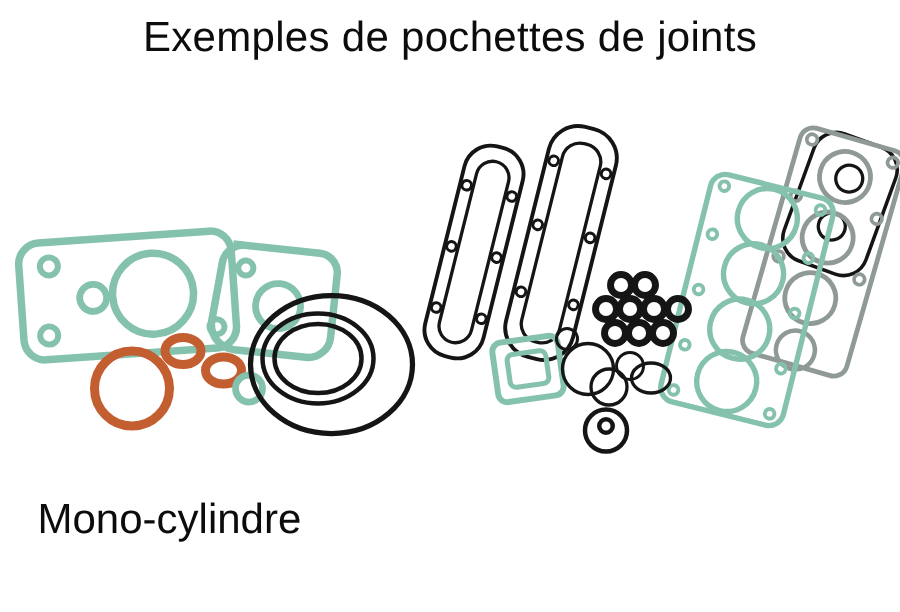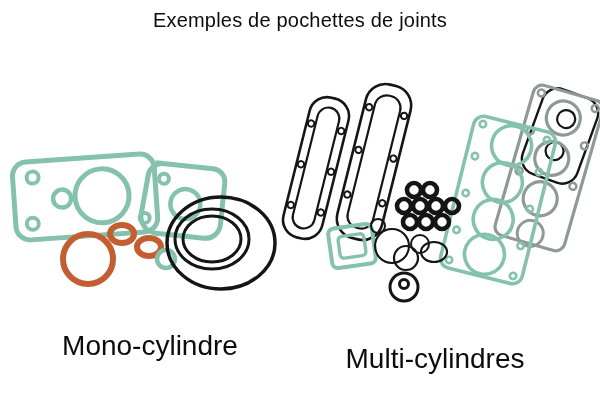--- a/index.html
+++ b/index.html
@@ -13,26 +13,26 @@
   body{
     width:600px;height:408px;
     background:var(--color-background);
     font-family:"Liberation Sans", sans-serif;
     position:relative;overflow:hidden;
     color:#0d0d0d;
   }
   .stage{position:absolute;inset:0;}
   .title{
     position:absolute;top:8px;left:0;width:600px;
-    text-align:center;font-size:20px;line-height:1.22;
+    text-align:center;font-size:28px;line-height:1.22;
     letter-spacing:.2px;color:#0c0c0c;
   }
   .label{
     position:absolute;font-size:28px;color:#0c0c0c;
-    text-align:center;white-space:nowrap;
+    text-align:left;white-space:nowrap;
   }
   .label-left{left:25px;top:330px;width:250px;}
   .label-right{left:300px;top:343px;width:270px;}
   svg.art{position:absolute;top:0;left:0;}
   .s-teal{fill:none;stroke:var(--color-teal);}
   .s-orange{fill:none;stroke:var(--color-orange);}
   .s-ink{fill:none;stroke:var(--color-ink);}
   .s-grey{fill:none;stroke:var(--color-grey);}
 </style>
 </head>
@@ -167,14 +167,13 @@
 
       <g>
         <circle cx="404" cy="287" r="14" class="s-ink" stroke-width="3"></circle>
         <circle cx="404" cy="284" r="4.5" class="s-ink" stroke-width="3"></circle>
       </g>
     </g>
   </svg>
 
   <div class="label label-left">Mono-cylindre</div>
 
-  <div class="label label-right">Multi-cylindres</div>
 </div>
 
 </body></html>

